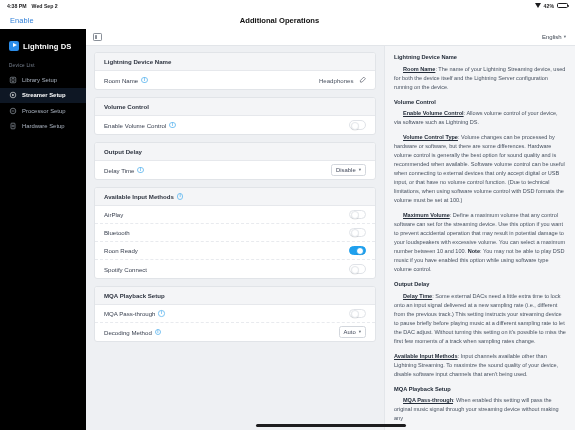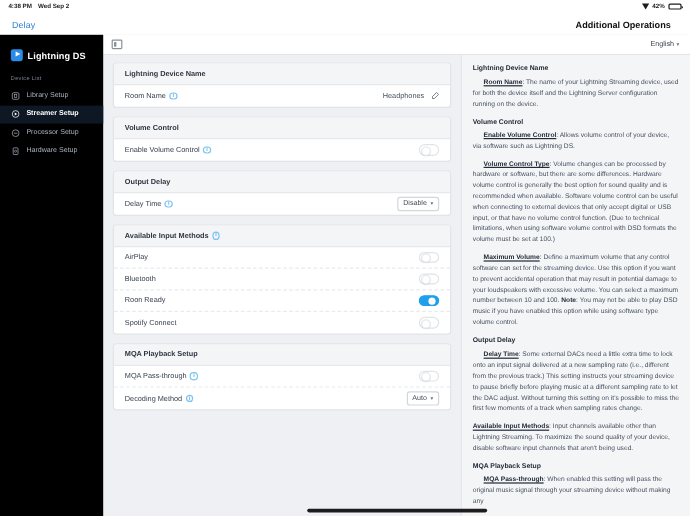--- a/index.html
+++ b/index.html
@@ -45,21 +45,21 @@
     display: flex; align-items: center;
     padding: 0 10px;
     background: #ffffff;
     position: relative;
   }
   .cancel-btn {
     font-size: 7.4px; color: #2f7fd8; cursor: pointer;
     letter-spacing: 0.1px;
   }
   .nav-title {
-    position: absolute; left: 0; right: 16px; text-align: right;
+    position: absolute; left: 0; right: 16px; text-align: center;
     font-size: 7.6px; font-weight: 700; color: #111; pointer-events: none;
   }
 
   
   .app {
     display: flex;
     height: 401px;
     background: #eef0f3;
     position: relative;
   }
@@ -245,21 +245,21 @@
   </div>
   <div class="sb-spacer"></div>
   <div class="sb-right">
     <span class="wifi-ico"></span>
     <span>42%</span>
     <span class="batt"><span class="batt-fill"></span></span>
   </div>
 </div>
 
 <div class="navbar">
-  <span class="cancel-btn">Delay</span>
+  <span class="cancel-btn">Enable</span>
   <span class="nav-title">Additional Operations</span>
 </div>
 
 <div class="app">
 
   <div class="sidebar">
     <div class="brand">
       <span class="brand-mark"></span>
       <span class="brand-text">Lightning DS</span>
     </div>

